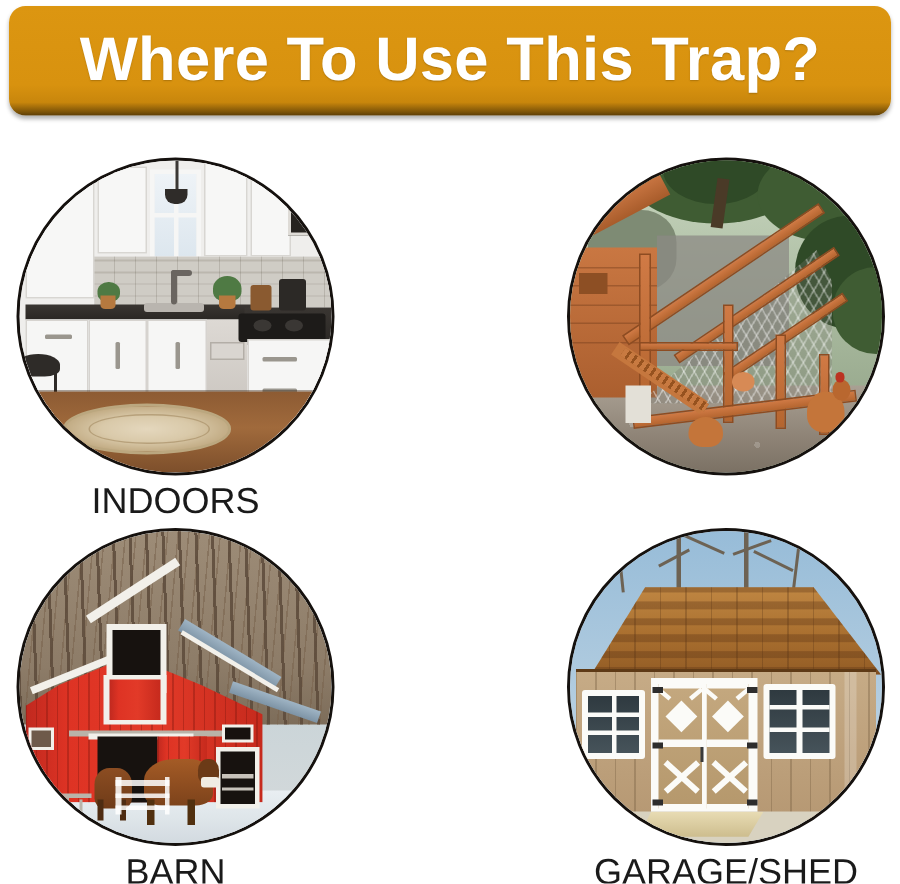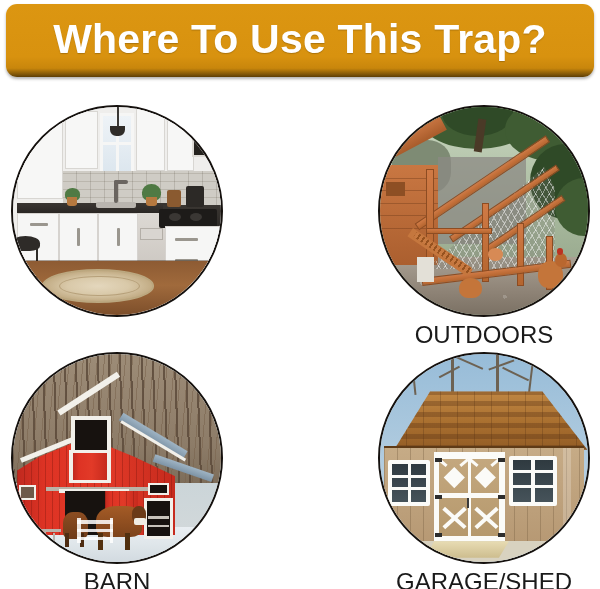--- a/index.html
+++ b/index.html
@@ -199,20 +199,21 @@
         <div class="p k-stoolleg" style="left:2%;top:68%;height:18%;"></div>
         <div class="p k-stoolleg" style="left:11%;top:68%;height:18%;"></div>
 
         <div class="p k-floor"></div>
         <div class="p" style="left:0;right:0;bottom:26%;height:1px;background:rgba(50,30,12,.4);"></div>
         <div class="p k-rug" style="left:14%;bottom:6%;width:54%;height:16%;"></div>
         <div class="p" style="left:22%;bottom:9%;width:38%;height:9%;border-radius:50%;border:1px solid rgba(170,145,105,.7);"></div>
       </div>
     </div>
   </div>
+  <div class="cap">INDOORS</div>
 </div>
 
 <div class="cell" id="cell-1">
   <div class="circle-wrap">
     <div class="circle">
       <div class="scene">
         <div class="p c-sky"></div>
 
         <div class="p c-tree" style="left:18%;top:-14%;width:58%;height:34%;"></div>
         <div class="p c-tree2" style="left:30%;top:-8%;width:34%;height:22%;"></div>
@@ -260,21 +261,20 @@
 
         <div class="p c-hen" style="left:76%;top:74%;width:12%;height:13%;"></div>
         <div class="p c-henhead" style="left:84%;top:70%;width:6%;height:7%;"></div>
         <div class="p c-comb" style="left:85%;top:68%;width:3%;height:3%;"></div>
         <div class="p c-hen" style="left:38%;top:82%;width:11%;height:10%;"></div>
         <div class="p" style="left:52%;top:68%;width:7%;height:6%;background:#d78a55;border-radius:50%;"></div>
         <div class="p" style="left:18%;top:72%;width:8%;height:12%;background:#e3e0d7;"></div>
       </div>
     </div>
   </div>
-  <div class="cap">OUTDOORS</div>
 </div>
 
 <div class="cell" id="cell-2">
   <div class="circle-wrap">
     <div class="circle">
       <div class="scene">
         <div class="p b-sky"></div>
         <div class="p b-trees"></div>
         <div class="p b-snow"></div>
 

